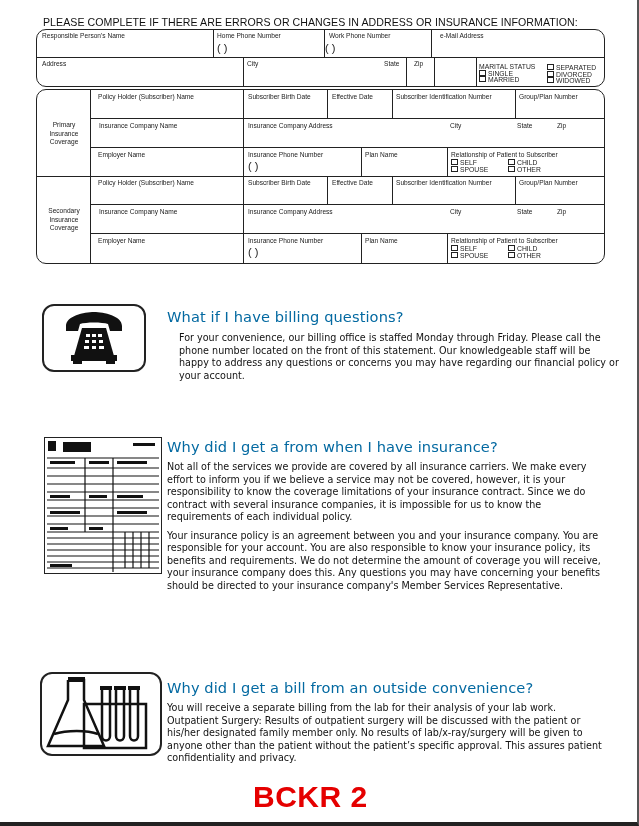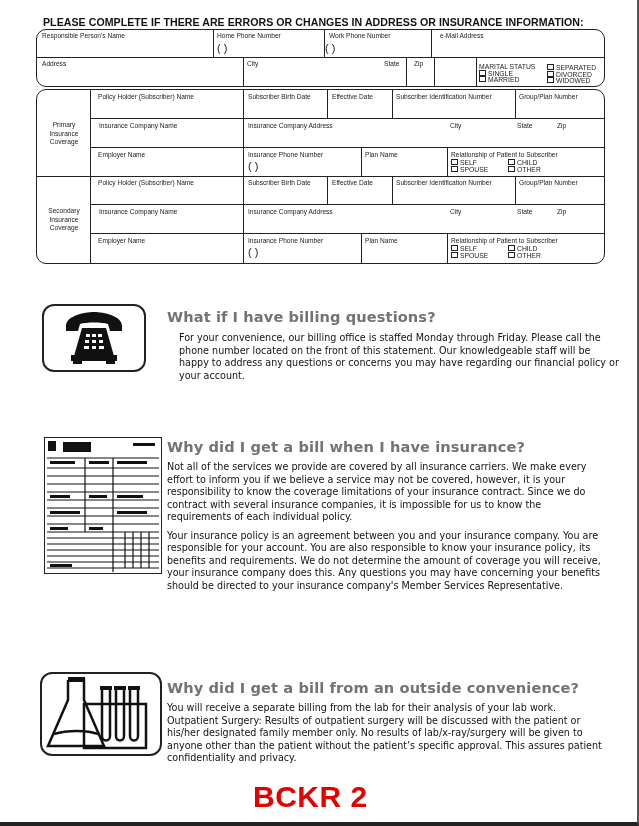--- a/index.html
+++ b/index.html
@@ -1,28 +1,28 @@
 <!DOCTYPE html>
 <html><head>
 <meta charset="utf-8">
 <style>
   html, body { margin:0; padding:0; }
   body { width:639px; height:826px; background:#fff; position:relative; overflow:hidden; font-family:"Liberation Sans", sans-serif; color:#111; }
   .page-frame { position:absolute; left:0; top:0; width:637px; height:822px; border-right:2px solid #555; border-bottom:4px solid #222; box-sizing:content-box; }
-  .top-title { position:absolute; left:43px; top:16px; font-weight:bold; font-size:10.6px; letter-spacing:0.05px; white-space:nowrap; }
+  .top-title { position:absolute; left:43px; top:16px; font-weight:normal; font-size:10.6px; letter-spacing:0.05px; white-space:nowrap; }
   .box { position:absolute; border:1px solid #222; border-radius:10px; overflow:hidden; background:#fff; }
   .lbl { position:absolute; font-size:6.6px; color:#222; white-space:nowrap; line-height:1; }
   .vl { position:absolute; width:0; border-left:1px solid #222; }
   .hl { position:absolute; height:0; border-top:1px solid #222; }
   .paren { position:absolute; font-size:11px; color:#222; white-space:nowrap; letter-spacing:0; }
   .cb { display:inline-block; width:5px; height:4px; border:1px solid #222; margin-right:2px; vertical-align:middle; position:relative; top:-1px;}
   .ms { position:absolute; font-size:6.8px; line-height:6.6px; color:#222; white-space:nowrap; }
   .side-lbl { position:absolute; font-size:6.6px; text-align:center; line-height:8.5px; color:#222; }
   .icon-box { position:absolute; border:2px solid #222; border-radius:12px; background:#fff; }
-  .q-title { position:absolute; font-family:"DejaVu Sans", sans-serif; font-weight:bold; font-size:14.6px; color:#737373; white-space:nowrap; letter-spacing:0.1px;}
+  .q-title { position:absolute; font-family:"DejaVu Sans", sans-serif; font-weight:normal; font-size:14.6px; color:#0369a1; white-space:nowrap; letter-spacing:0.1px;}
   .q-body { position:absolute; font-family:"DejaVu Sans", sans-serif; font-size:9.6px; line-height:12.5px; color:#111; width:440px; }
   .q-body p { margin:0 0 6px 0; }
   .footer-code { position:absolute; left:253px; top:780px; color:#e50000; font-weight:bold; font-size:30px; letter-spacing:0.5px; }
 </style>
 </head>
 <body>
 
 <div class="page-frame"></div>
 
 <div class="top-title">PLEASE COMPLETE IF THERE ARE ERRORS OR CHANGES IN ADDRESS OR INSURANCE INFORMATION:</div>
@@ -204,21 +204,21 @@
         <rect x="44" y="57" width="18" height="3"></rect>
         <rect x="72" y="57" width="26" height="3"></rect>
       <rect x="5" y="73" width="30" height="3"></rect>
         <rect x="72" y="73" width="30" height="3"></rect>
       <rect x="5" y="89" width="18" height="3"></rect>
         <rect x="44" y="89" width="14" height="3"></rect>
       <rect x="5" y="126" width="22" height="3"></rect>
     </g>
   </svg>
 </div>
-<div class="q-title" style="left:167px; top:438px;">Why did I get a bill when I have insurance?</div>
+<div class="q-title" style="left:167px; top:438px;">Why did I get a from when I have insurance?</div>
 <div class="q-body" style="left:167px; top:461px;">
   <p>Not all of the services we provide are covered by all insurance carriers. We make every effort to inform you if we believe a service may not be covered, however, it is your responsibility to know the coverage limitations of your insurance contract. Since we do contract with several insurance companies, it is impossible for us to know the requirements of each individual policy.</p>
   <p>Your insurance policy is an agreement between you and your insurance company. You are responsible for your account.  You are also responsible to know your insurance policy, its benefits and requirements. We do not determine the amount of coverage you will receive, your insurance company does this. Any questions you may have concerning your benefits should be directed to your insurance company's Member Services Representative.</p>
 </div>
 
 <div class="icon-box" style="left:40px; top:672px; width:118px; height:80px;">
   <svg width="118" height="80" viewBox="0 0 118 80">
     <g fill="none" stroke="#111" stroke-width="2.5">
       <path d="M28 6 L42 6 L42 26 L62 72 L6 72 L26 26 L26 6"></path>
       <path d="M12 60 C25 56 45 56 56 60"></path>

